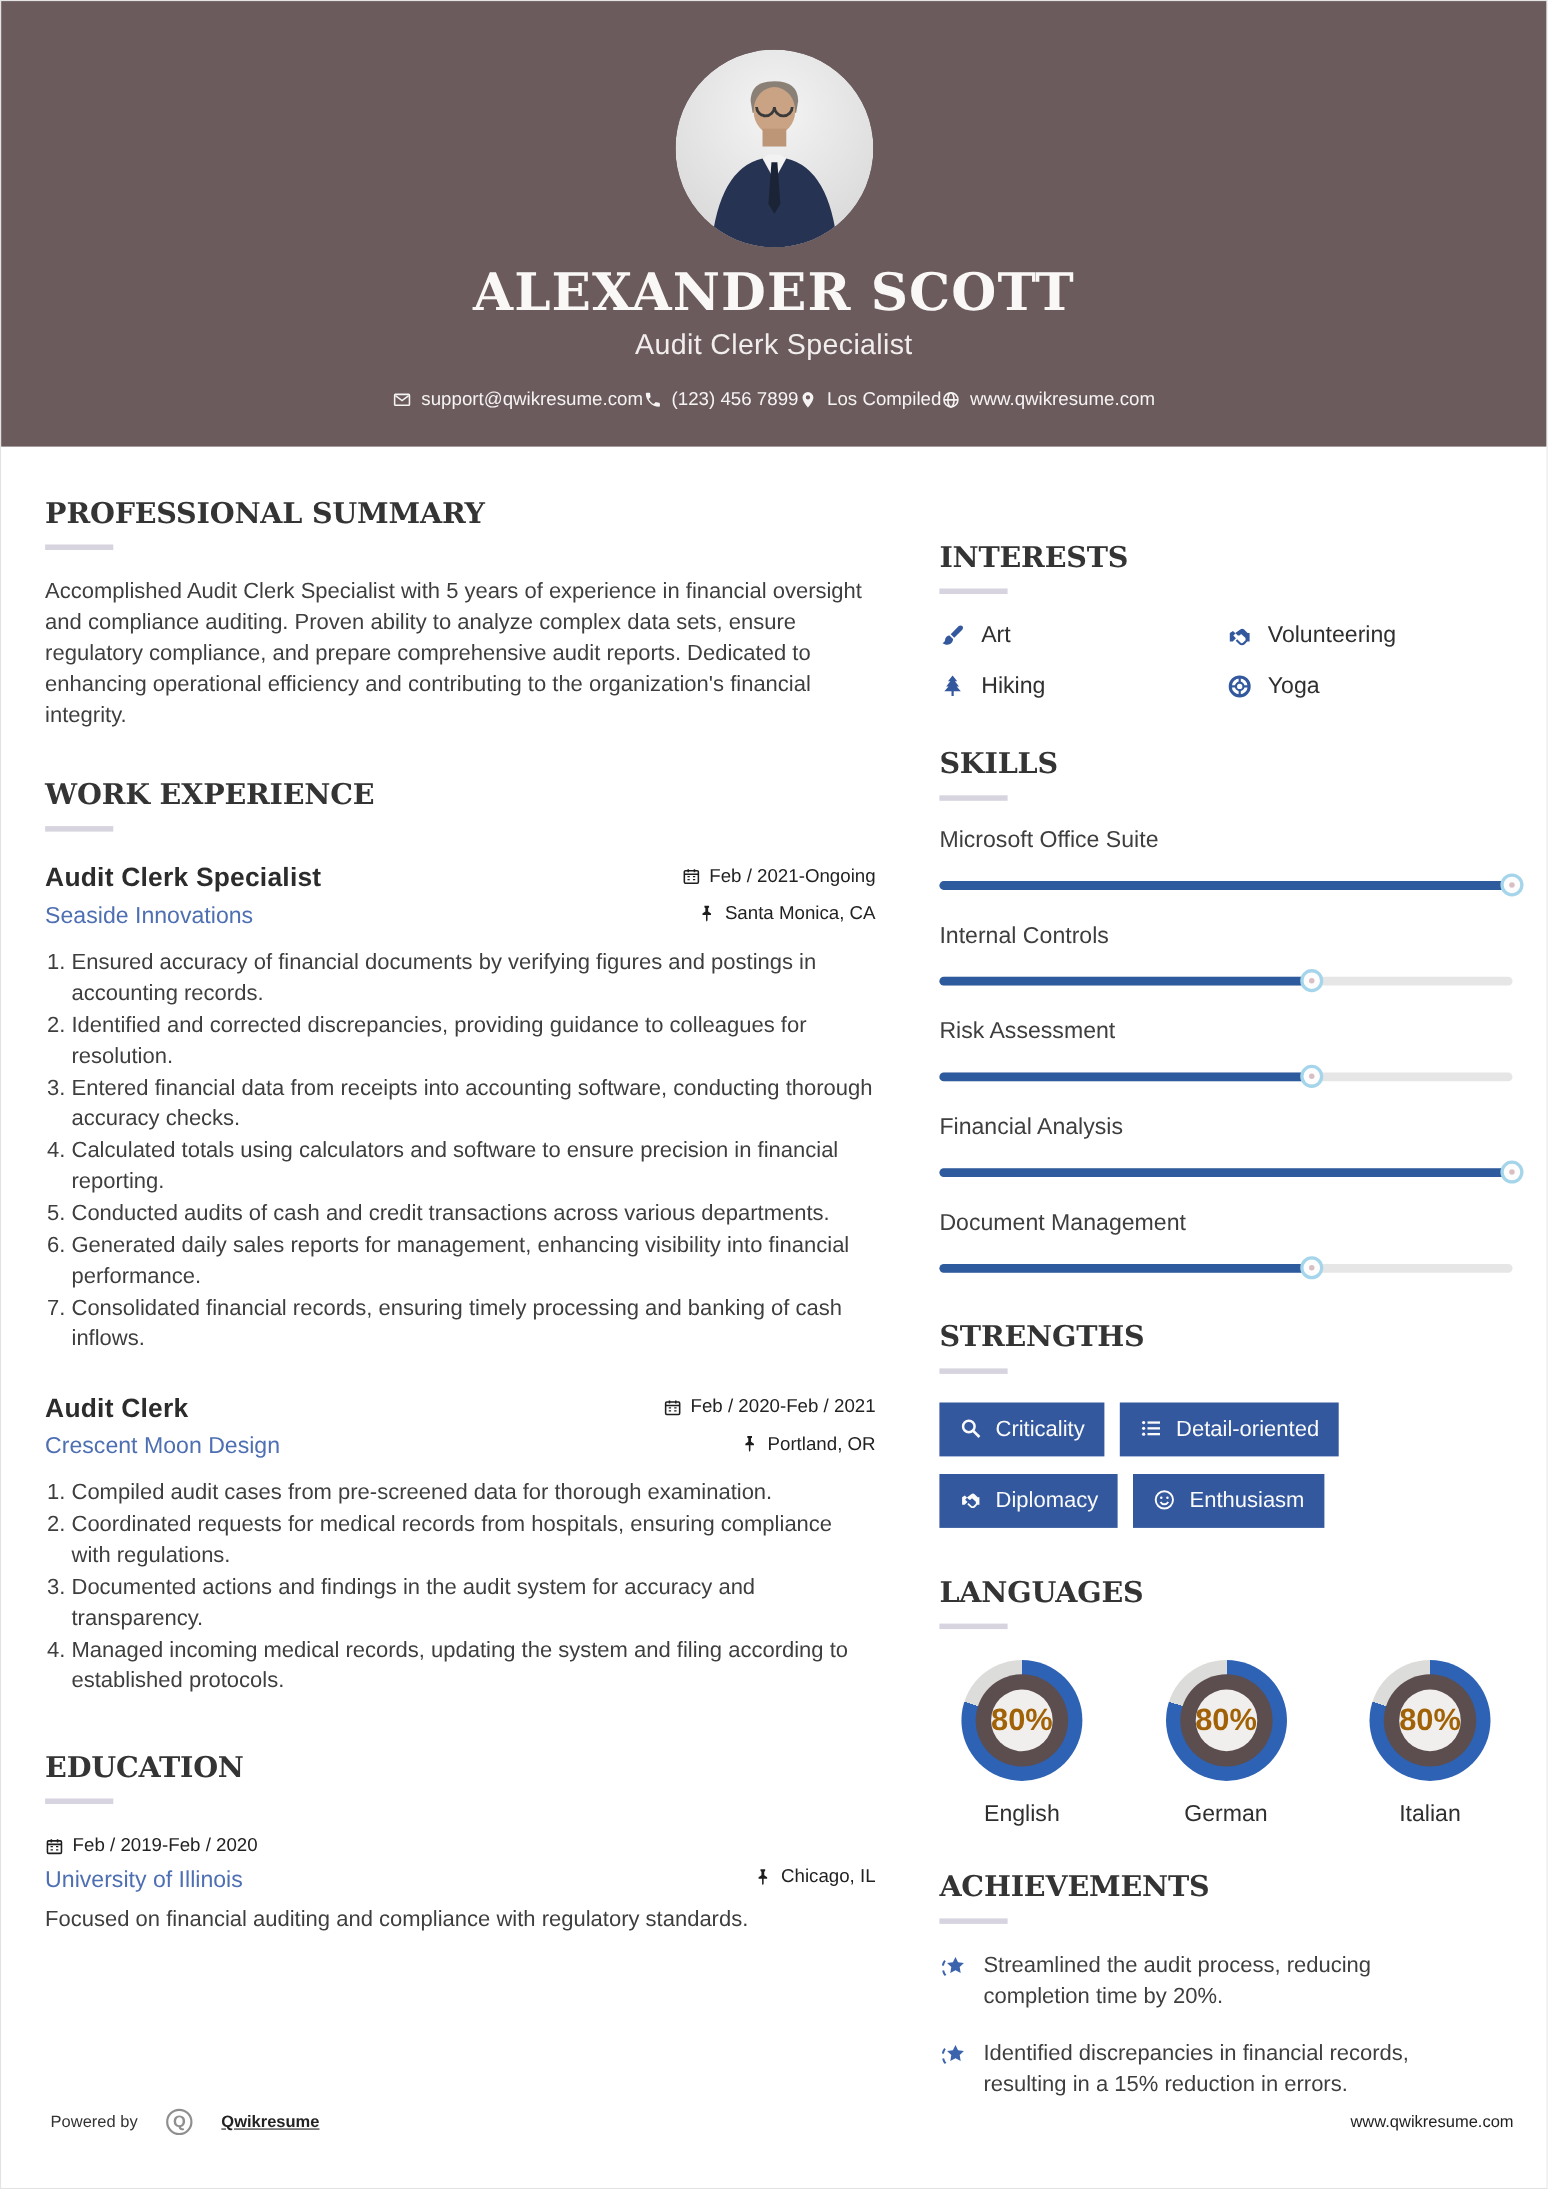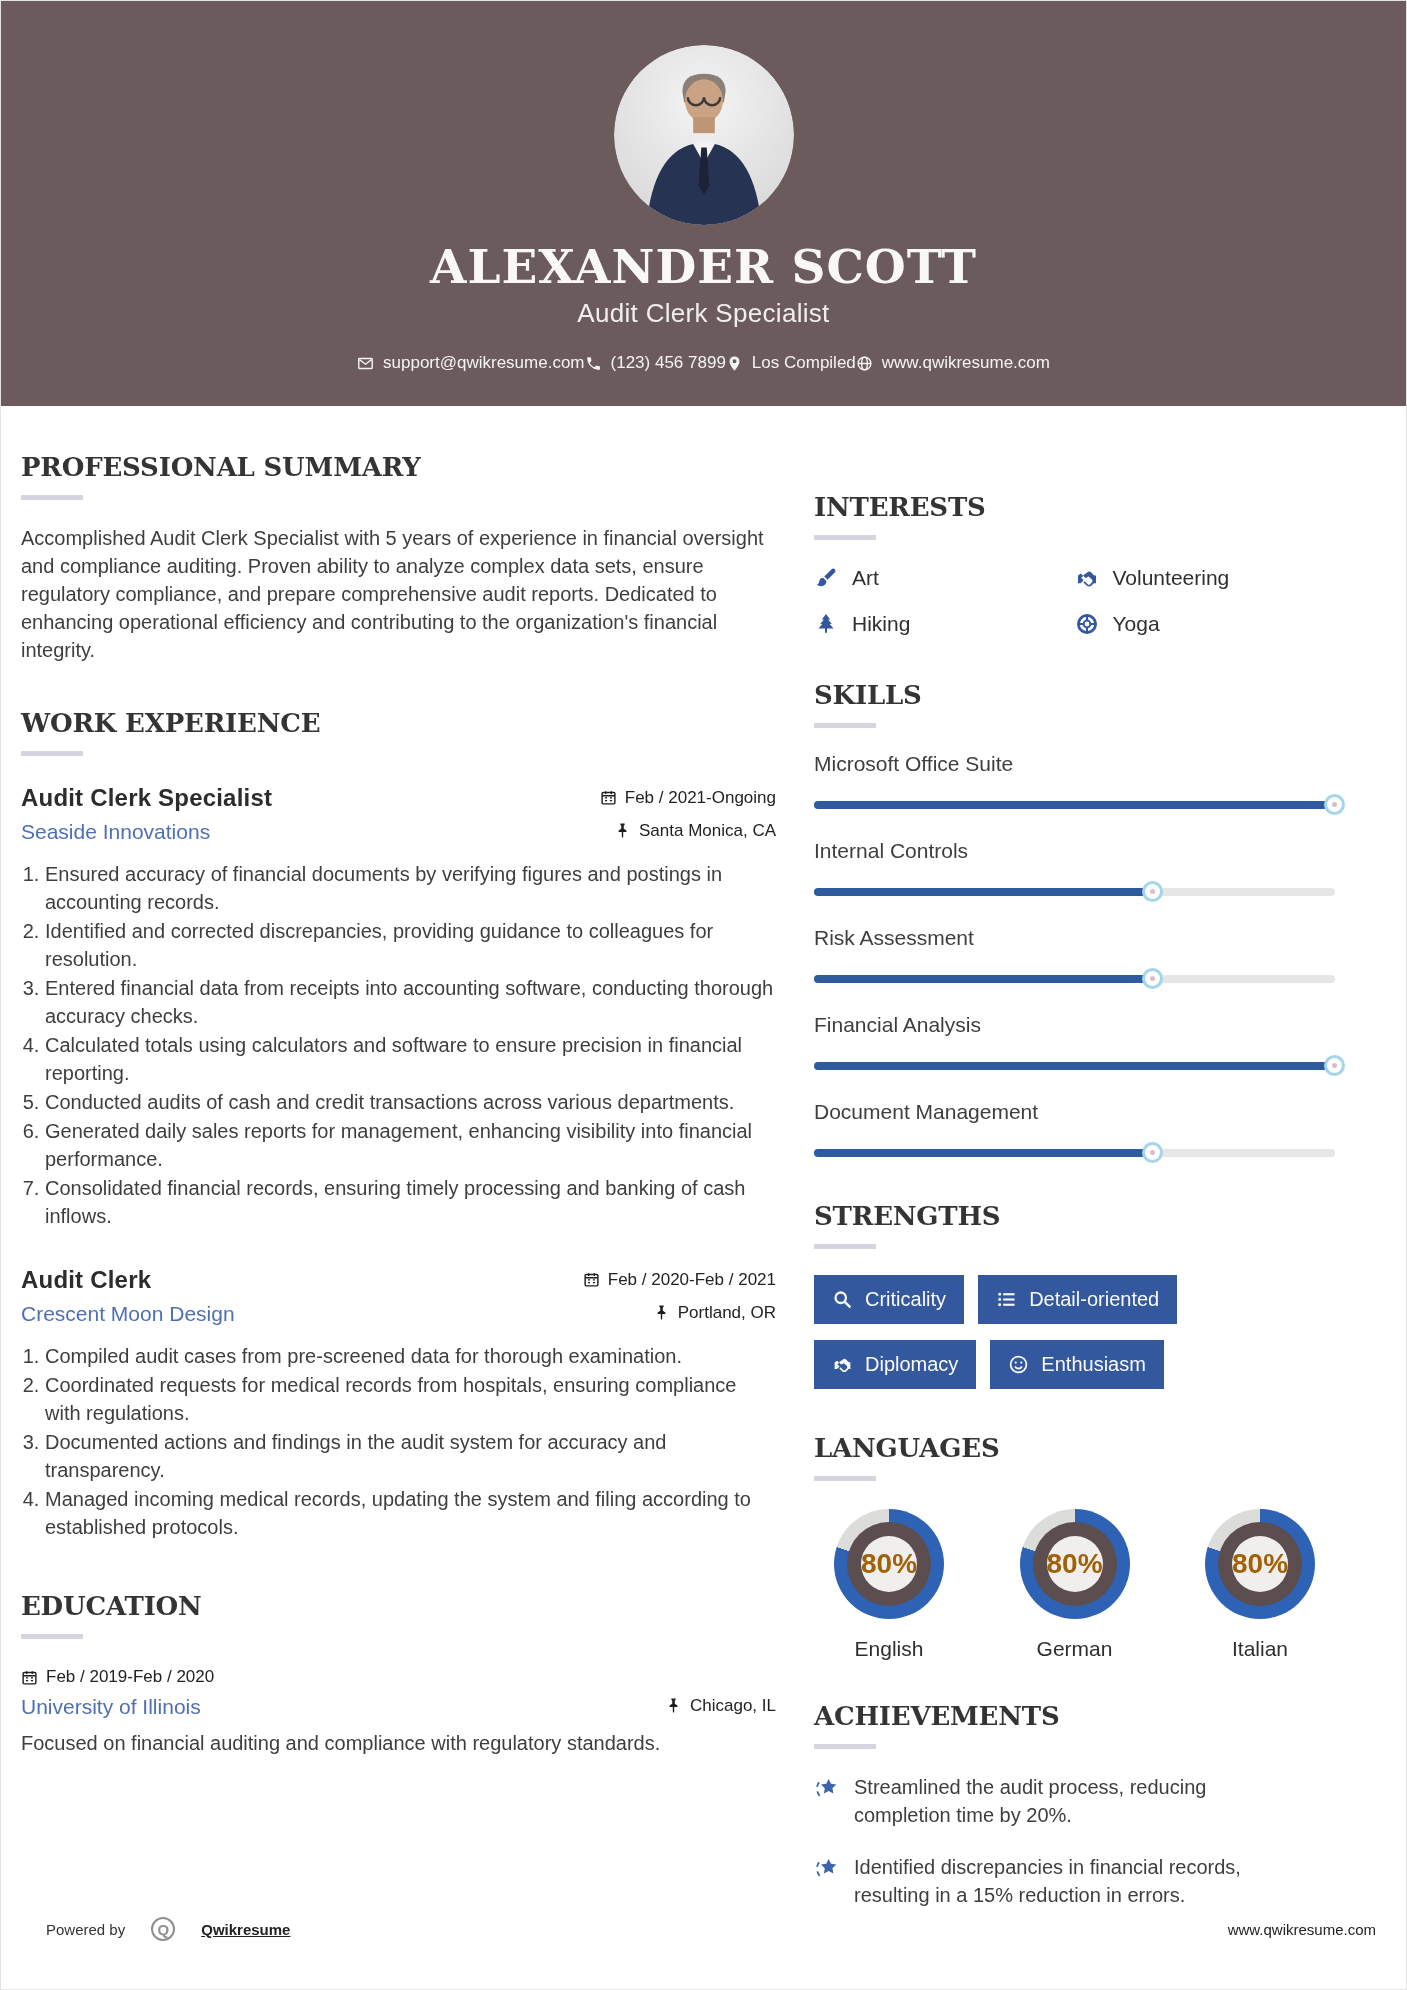--- a/index.html
+++ b/index.html
@@ -25,21 +25,21 @@
   .name{font-family:"DejaVu Serif","Liberation Serif",serif;font-weight:700;font-size:47px;letter-spacing:1px;color:#FAF8F6;margin-top:14px;}
   .subtitle{font-size:26px;color:#F2EEEE;margin-top:4px;letter-spacing:.3px;}
   .contact-row{display:flex;justify-content:center;margin-top:24px;font-size:17px;color:#F6F3F3;align-items:center;}
   .contact-item{display:flex;align-items:center;gap:9px;}
   .contact-item .icon{width:17px;height:17px;color:#F6F3F3;}
 
   .icon{display:inline-flex;align-items:center;justify-content:center;flex:0 0 auto;}
   .icon svg{width:100%;height:100%;display:block;}
 
   
-  .columns{display:flex;padding:46px 28px 0 20px;gap:38px;}
+  .columns{display:flex;padding:46px 28px 0 40px;gap:58px;}
   .col-left{width:755px;flex:0 0 755px;}
   .col-right{width:521px;flex:0 0 521px;}
 
   h2.section-heading{font-family:"DejaVu Serif","Liberation Serif",serif;font-weight:700;font-size:26px;letter-spacing:-0.2px;color:var(--head-ink);}
   .section-rule{width:62px;height:5px;background:var(--rule);margin-top:13px;}
 
   .summary-text{margin-top:24px;font-size:20px;line-height:1.4;color:var(--ink);}
 
   .section{margin-top:44px;}
   .section:first-child{margin-top:0;}
@@ -67,21 +67,21 @@
   .slider-knob{position:absolute;top:0;width:21px;height:21px;border-radius:50%;background:#FDFDFD;border:3px solid #A5D5EA;}
   .slider-knob::after{content:"";position:absolute;left:50%;top:50%;width:5px;height:5px;margin:-2.5px 0 0 -2.5px;border-radius:50%;background:#D9BFC4;}
 
   
   .interests-grid{display:grid;grid-template-columns:1fr 1fr;row-gap:22px;margin-top:26px;}
   .interest{display:flex;align-items:center;gap:14px;font-size:21px;color:#2F2F2F;}
   .interest .icon{width:24px;height:24px;color:var(--button-blue);}
 
   
   .strengths-wrap{display:flex;flex-wrap:wrap;margin-top:26px;}
-  .strength{display:inline-flex;align-items:center;gap:12px;background:var(--button-blue);color:#FAFAFA;
+  .strength{display:inline-flex;align-items:flex-start;gap:12px;background:var(--button-blue);color:#FAFAFA;
     font-size:20px;padding:13px 18px;margin:0 14px 16px 0;}
   .strength .icon{width:21px;height:21px;color:#FAFAFA;}
 
   
   .languages-row{display:flex;justify-content:space-between;margin-top:28px;}
   .language{width:150px;text-align:center;}
   .donut{width:110px;height:110px;border-radius:50%;margin:0 auto;position:relative;background:conic-gradient(var(--donut-blue) 0 80%,#DCDCDA 80% 100%);}
   .donut-ring{position:absolute;left:50%;top:50%;width:84px;height:84px;margin:-42px 0 0 -42px;border-radius:50%;background:var(--donut-ring);}
   .donut-center{position:absolute;left:50%;top:50%;width:56px;height:56px;margin:-28px 0 0 -28px;border-radius:50%;background:#F0EFED;
     display:flex;align-items:center;justify-content:center;font-size:28px;font-weight:700;color:#a16207;}

